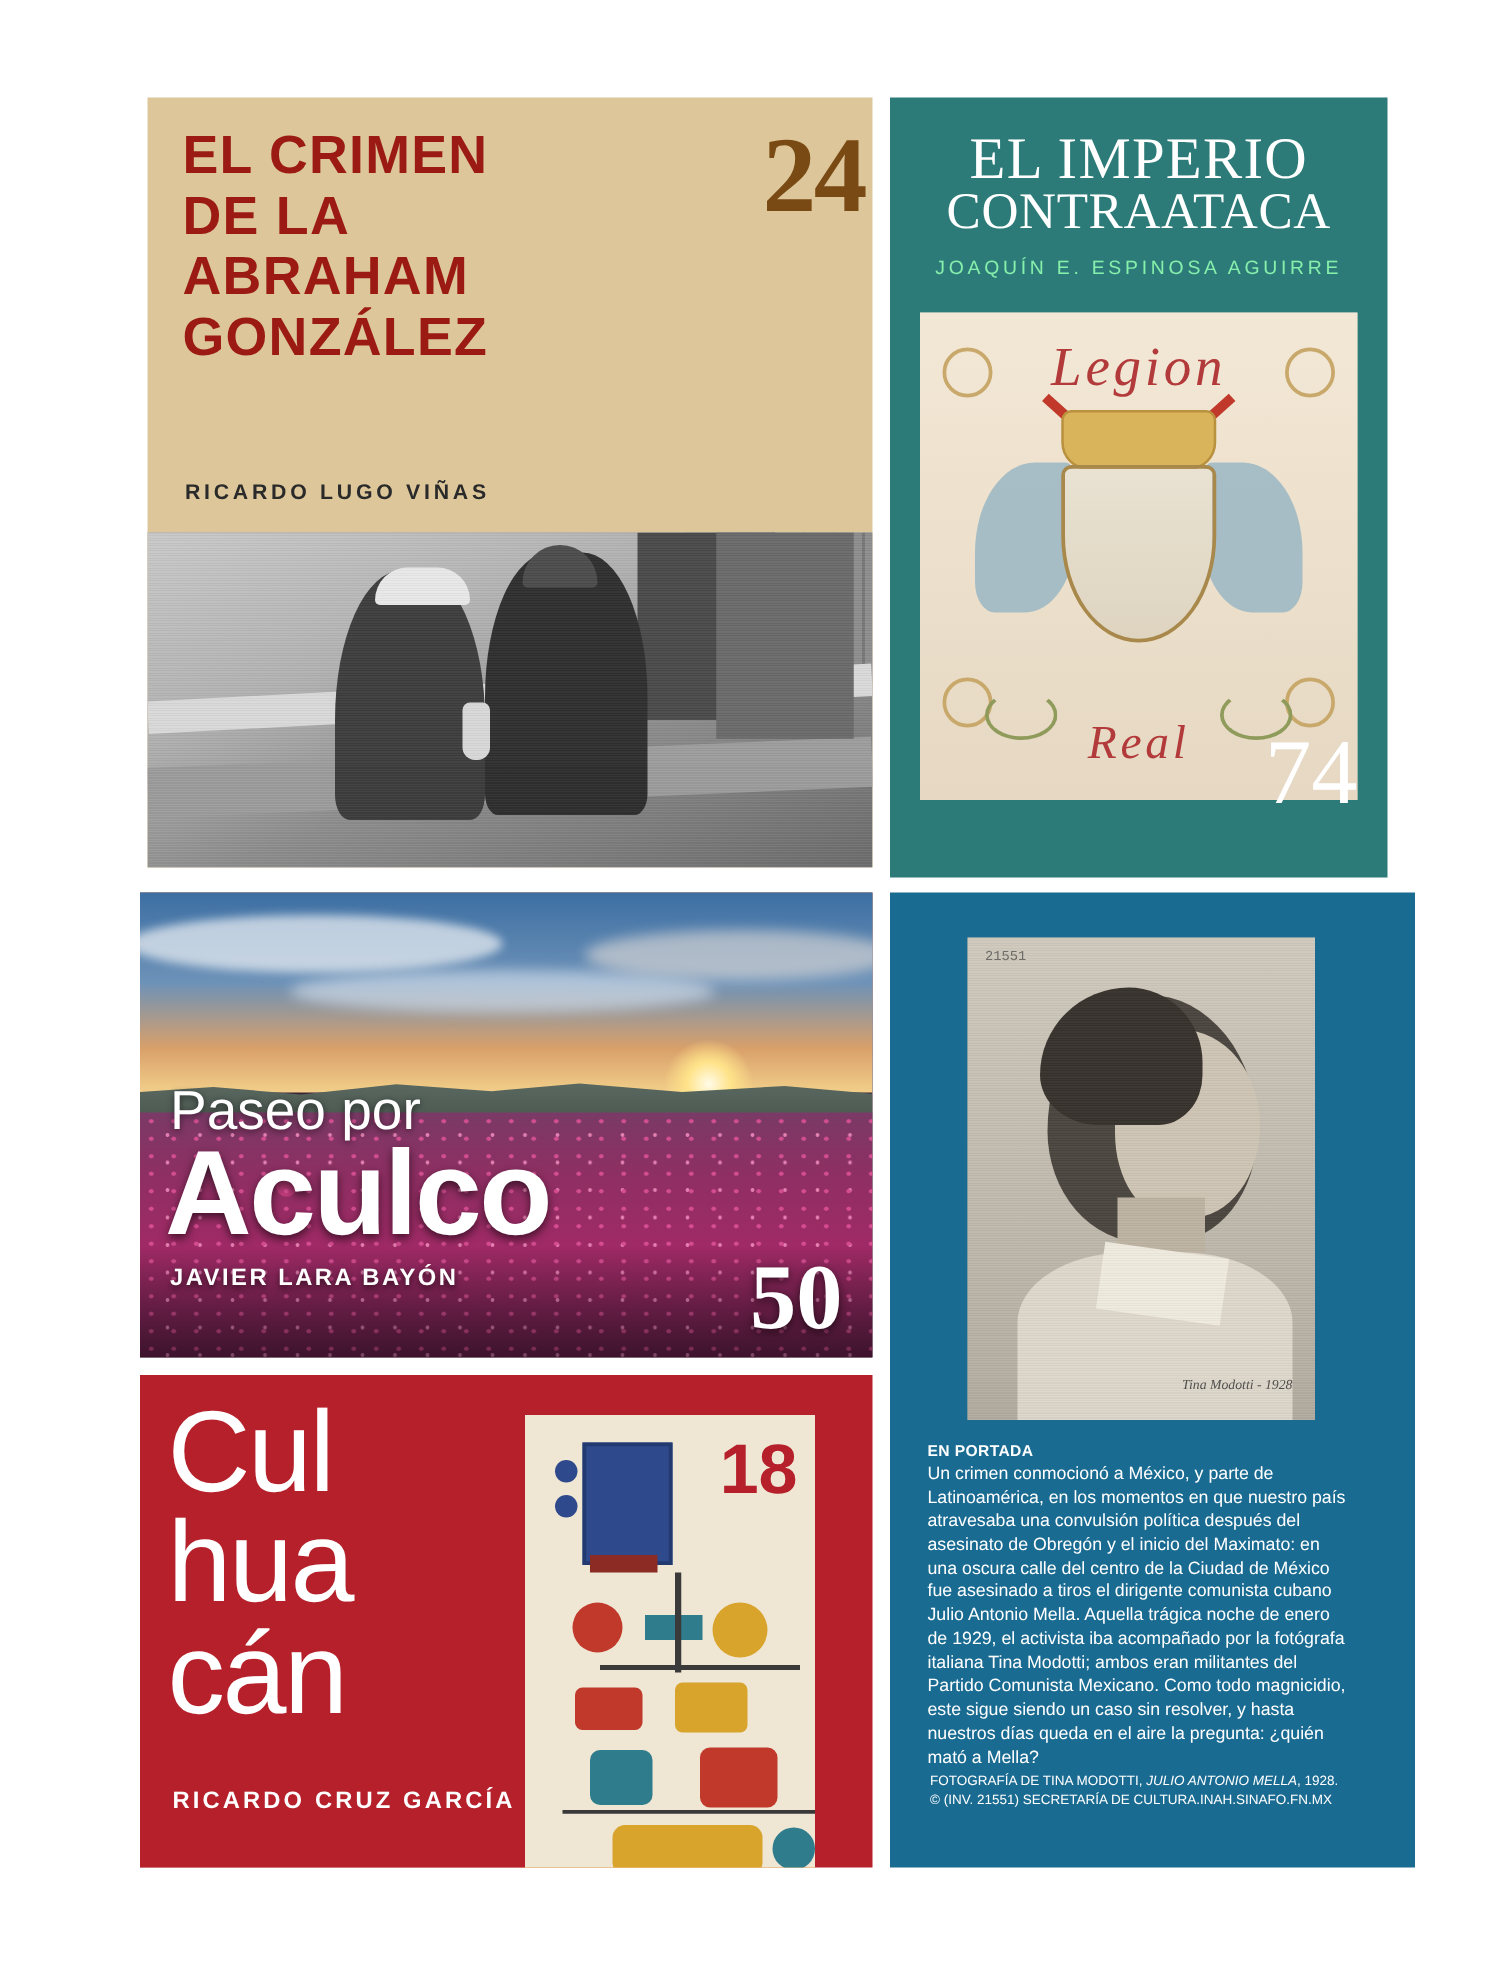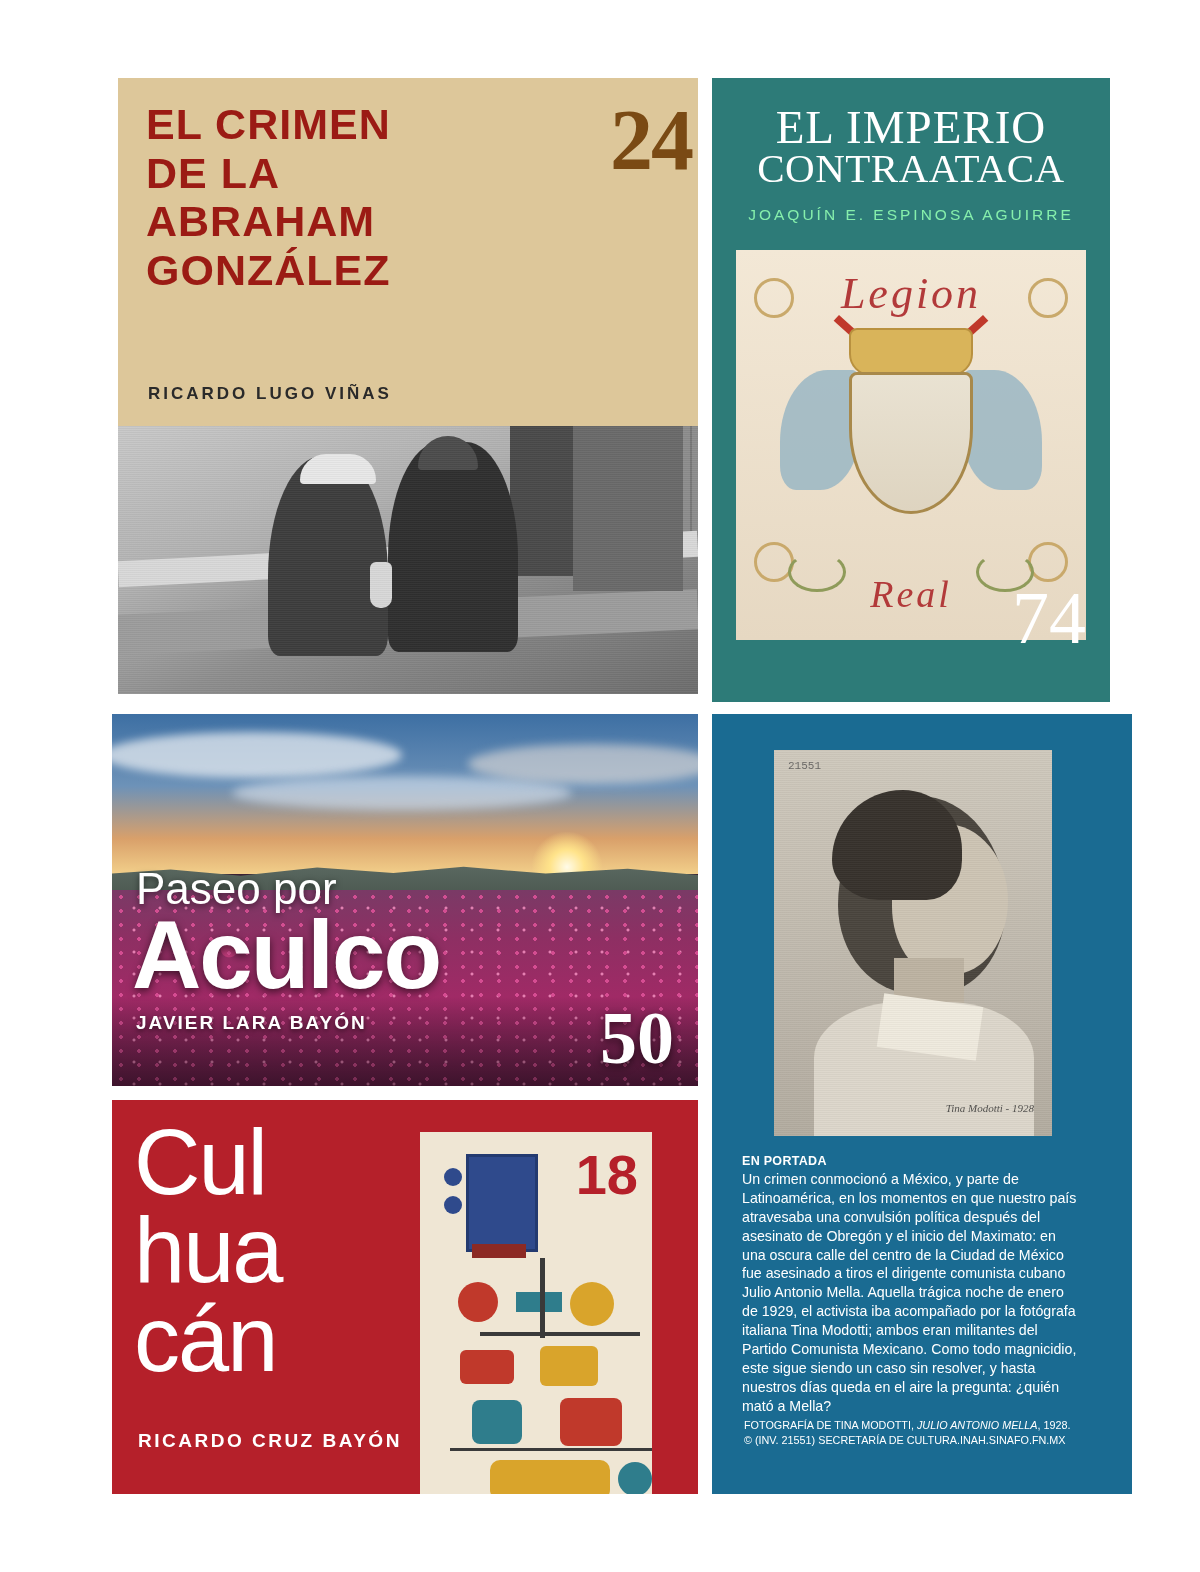--- a/index.html
+++ b/index.html
@@ -195,21 +195,21 @@
     <div class="aculco-num">50</div>
   </div>
 
   <div class="culh-card">
     <div class="culh-left">
       <div class="culh-title">
         <span>Cul</span>
         <span>hua</span>
         <span>cán</span>
       </div>
-      <div class="culh-author">RICARDO CRUZ BAYÓN</div>
+      <div class="culh-author">RICARDO CRUZ GARCÍA</div>
     </div>
     <div class="culh-right">
       <div class="ph-cod">
         <div class="bar"></div>
           <div class="bar2"></div>
         <div class="circ" style="left:24px;top:36px;"></div>
         <div class="circ" style="left:24px;top:64px;"></div>
         <div class="gl" style="left:38px;top:150px;width:40px;height:40px;border-radius:50%;"></div>
         <div class="gl3" style="left:150px;top:150px;width:44px;height:44px;border-radius:50%;"></div>
         <div class="gl2" style="left:96px;top:160px;width:46px;height:20px;"></div>

